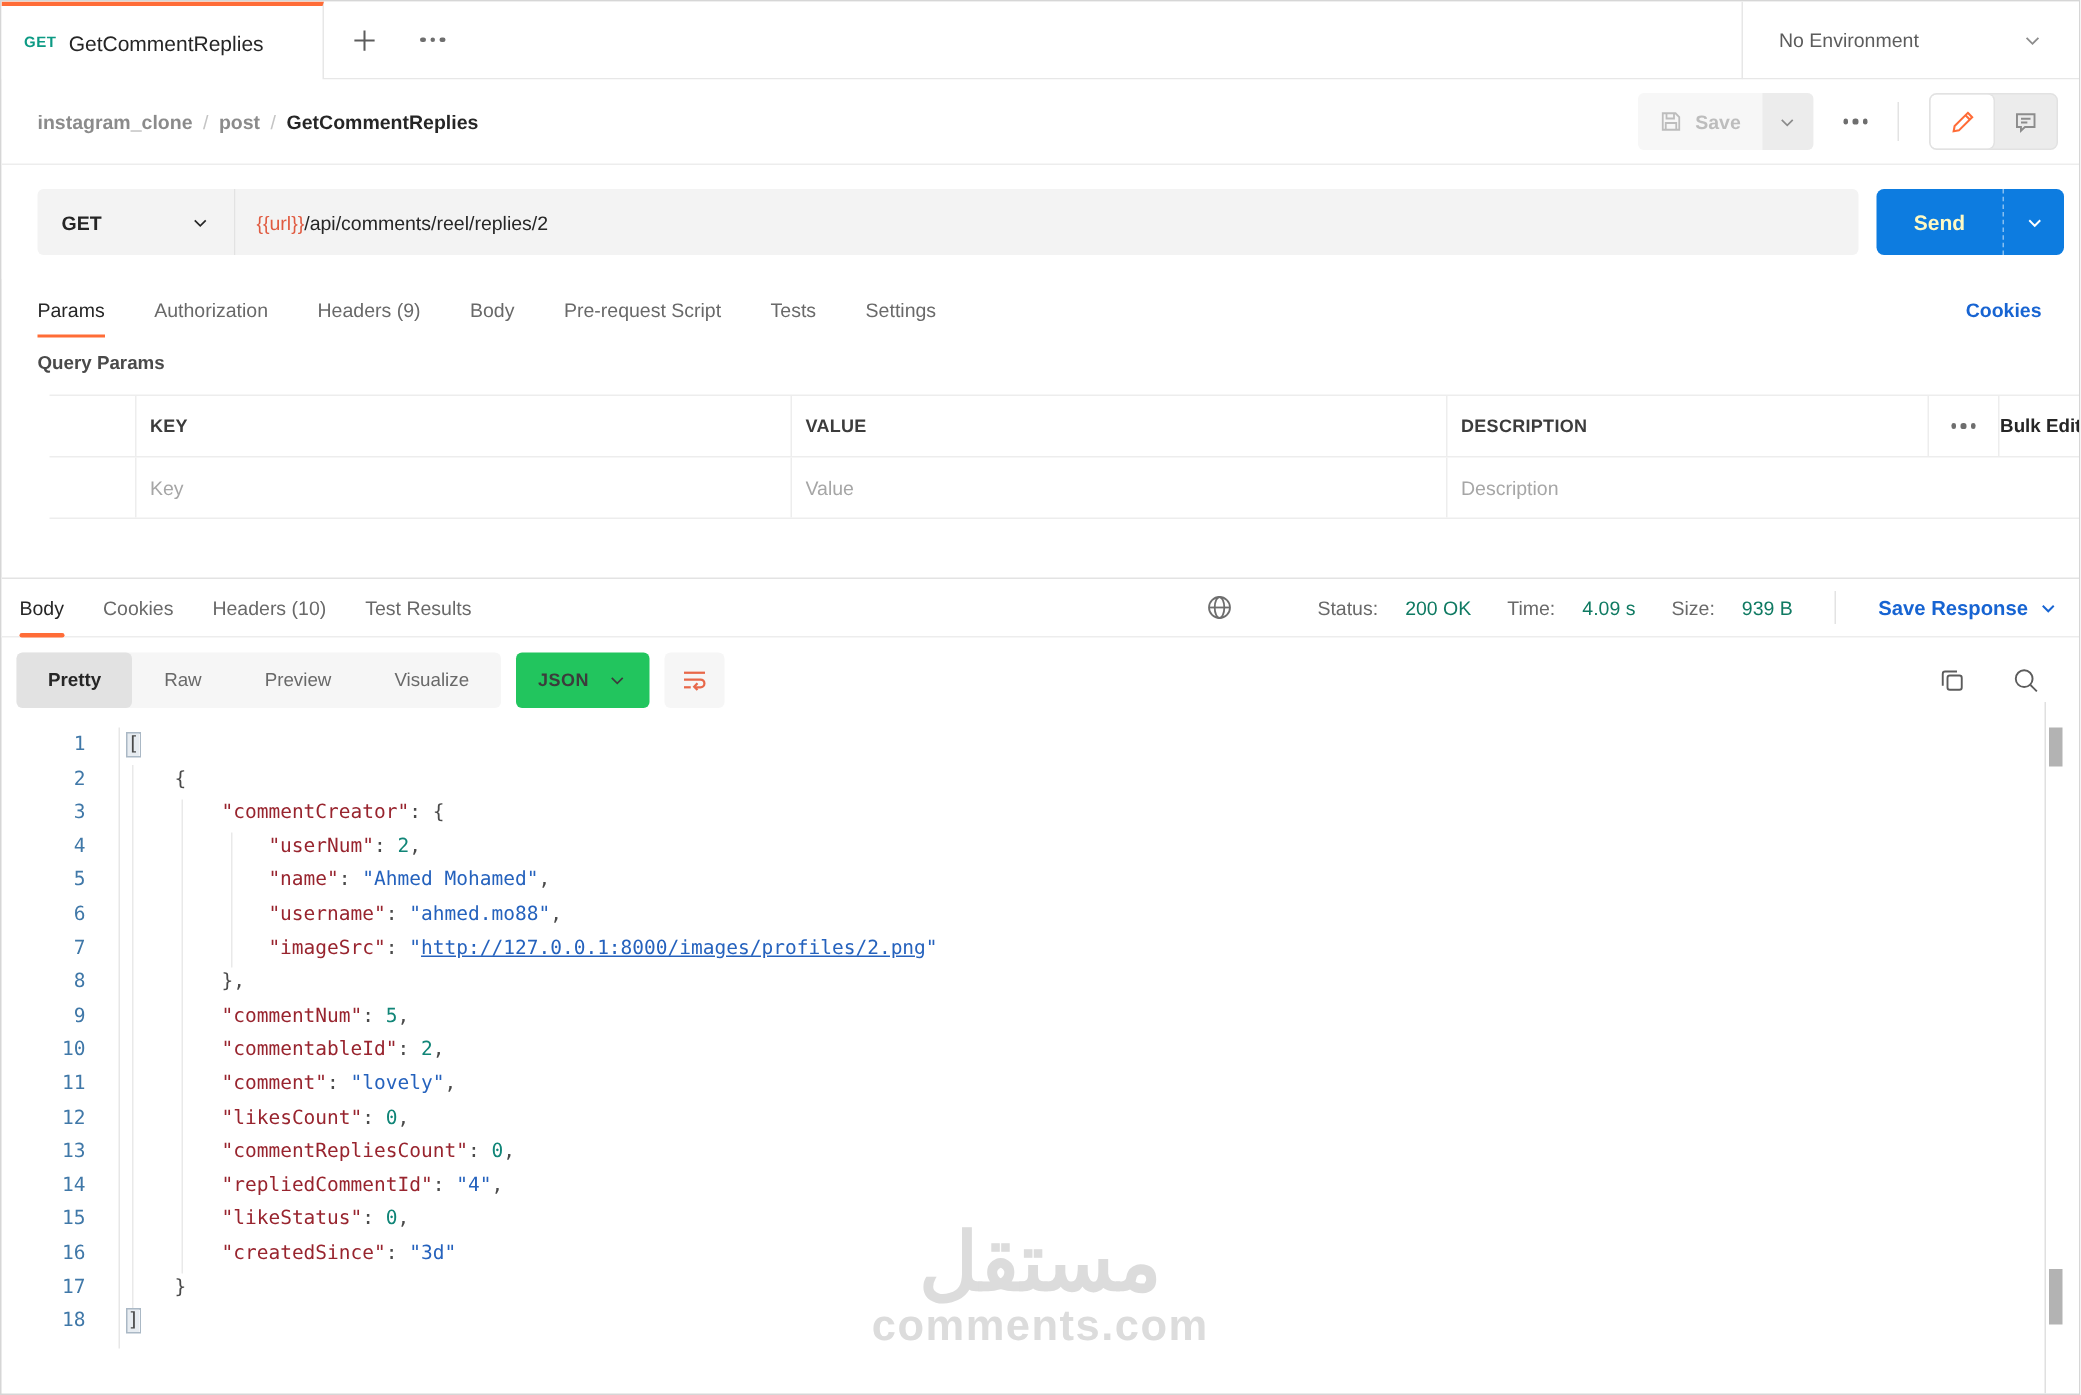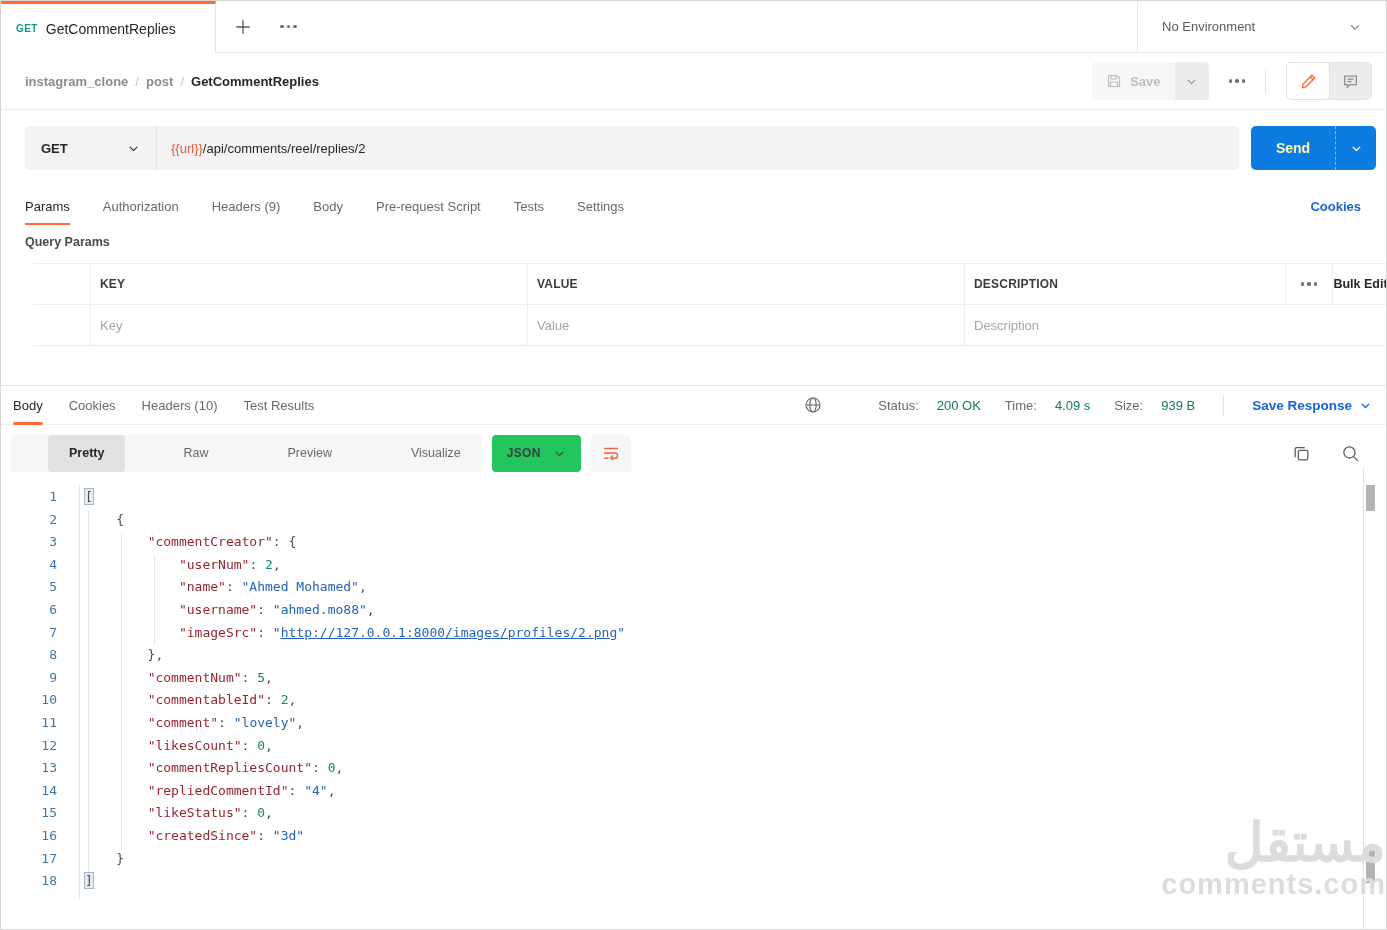--- a/index.html
+++ b/index.html
@@ -10,21 +10,21 @@
   
   .tabbar { position:absolute; top:0; left:0; right:0; height:52px; background:#fff; }
   .tabbar-rest { position:absolute; left:215px; right:0; top:0; height:52px; border-bottom:1px solid #e7e7e7; display:flex; align-items:center; }
   .tab-active { position:absolute; left:0; top:0; width:215px; height:52px; background:#fff; border-top:3px solid #ff6c37; border-right:1px solid #e7e7e7; display:flex; align-items:center; padding-left:15px; gap:8px; }
   .tab-method { color:#0c9a84; font-size:10px; font-weight:700; letter-spacing:.4px; }
   .tab-title { color:#262626; font-size:14px; }
   .plus-btn { margin-left:18px; color:#555; cursor:pointer; display:flex; }
   .dots { display:flex; gap:3px; align-items:center; }
   .dots i { width:3.5px; height:3.5px; border-radius:50%; background:#6e6e6e; display:block; }
   .tab-more { margin-left:28px; cursor:pointer; }
-  .env-box { margin-left:auto; height:52px; border-left:1px solid #e7e7e7; width:249px; display:flex; align-items:center; justify-content:space-between; padding:0 24px; color:#5c5c5c; font-size:13px; cursor:pointer; }
+  .env-box { margin-left:auto; height:52px; border-left:1px solid #e7e7e7; width:225px; display:flex; align-items:center; justify-content:space-between; padding:0 24px; color:#5c5c5c; font-size:13px; cursor:pointer; }
   .chev { color:#8c8c8c; display:flex; }
 
   
   .crumbrow { position:absolute; top:52px; left:0; right:0; height:57px; border-bottom:1px solid #ededed; display:flex; align-items:center; padding:0 14px 0 24px; background:#fff; }
   .crumb-grey { color:#8b8b8b; font-size:13px; font-weight:600; }
   .crumb-sep { color:#c4c4c4; font-size:13px; margin:0 7px; }
   .crumb-final { color:#262626; font-size:13px; font-weight:700; }
   .hdr-right { margin-left:auto; display:flex; align-items:center; }
   .save-group { display:flex; height:38px; border-radius:4px; overflow:hidden; background:#f7f7f7; cursor:pointer; }
   .save-main { display:flex; align-items:center; gap:8px; padding:0 14px; color:#bdbdbd; font-size:13px; font-weight:600; }
@@ -78,21 +78,21 @@
   .resp-tab.active::after { content:''; position:absolute; left:0; right:0; bottom:-1px; height:3px; background:#ff6c37; border-radius:2px; }
   .resp-meta { margin-left:auto; display:flex; align-items:center; gap:24px; font-size:13px; }
   .m-label { color:#696969; }
   .m-val { color:#0f7a62; }
   .meta-div { width:1px; height:22px; background:#e3e3e3; margin:0 4px; }
   .save-resp { color:#1764d2; font-weight:600; font-size:13.5px; display:flex; align-items:center; gap:7px; cursor:pointer; }
 
   
   .resp-toolbar { position:absolute; top:433px; left:10px; right:14px; height:38px; display:flex; align-items:center; }
   .viewseg { display:flex; background:#f6f6f6; border-radius:4px; height:37px; }
-  .vseg { padding:0 21px; display:flex; align-items:center; font-size:12.5px; color:#696969; cursor:pointer;margin-left:37px; }
+  .vseg { padding:0 21px; display:flex; align-items:center; font-size:12.5px; color:#696969; cursor:pointer; }
   .vseg.active { background:#e2e2e2; color:#262626; font-weight:600; border-radius:4px; }
   .fmt-box { margin-left:10px; height:37px; background:#22c55e; border-radius:4px; display:flex; align-items:center; gap:12px; padding:0 15px; cursor:pointer; }
   .fmt-box span { font-size:12px; font-weight:700; color:#3c3c3c; letter-spacing:.3px; }
   .wrap-box { margin-left:10px; width:40px; height:37px; background:#f6f6f6; border-radius:4px; display:flex; align-items:center; justify-content:center; cursor:pointer; color:#e8684a; }
   .tool-right { margin-left:auto; display:flex; align-items:center; gap:30px; color:#555; padding-right:12px; }
   .tool-right .icon { cursor:pointer; display:flex; }
 
   
   .code { position:absolute; top:480px; left:0; right:14px; bottom:0; font-family:"DejaVu Sans Mono", monospace; }
   .gutter { position:absolute; left:0; top:5px; width:56px; text-align:right; }
@@ -111,21 +111,21 @@
   .ig2 { left:120px; top:52px; height:316px; }
   .ig3 { left:153px; top:74px; height:90px; }
 
   
   .sb-line { position:absolute; left:1362px; top:467px; bottom:0; width:1px; background:#e0e0e0; }
   .sb-thumb { position:absolute; left:1365px; width:9px; background:#b3b3b3; }
   .sb-t1 { top:484px; height:26px; }
   .sb-t2 { top:845px; height:37px; }
 
   
-  .wm { position:absolute; left:0; right:0; top:812px; text-align:right; color:#dcdcdc; pointer-events:none; }
+  .wm { position:absolute; left:0; right:0; top:812px; text-align:center; color:#dcdcdc; pointer-events:none; }
   .wm-ar { font-size:54px; font-weight:700; line-height:1.1; }
   .wm-en { font-size:29px; font-weight:700; letter-spacing:1px; margin-top:-4px; }
 
   svg { display:block; }
 </style>
 </head>
 <body>
 
 <div class="app">
 

